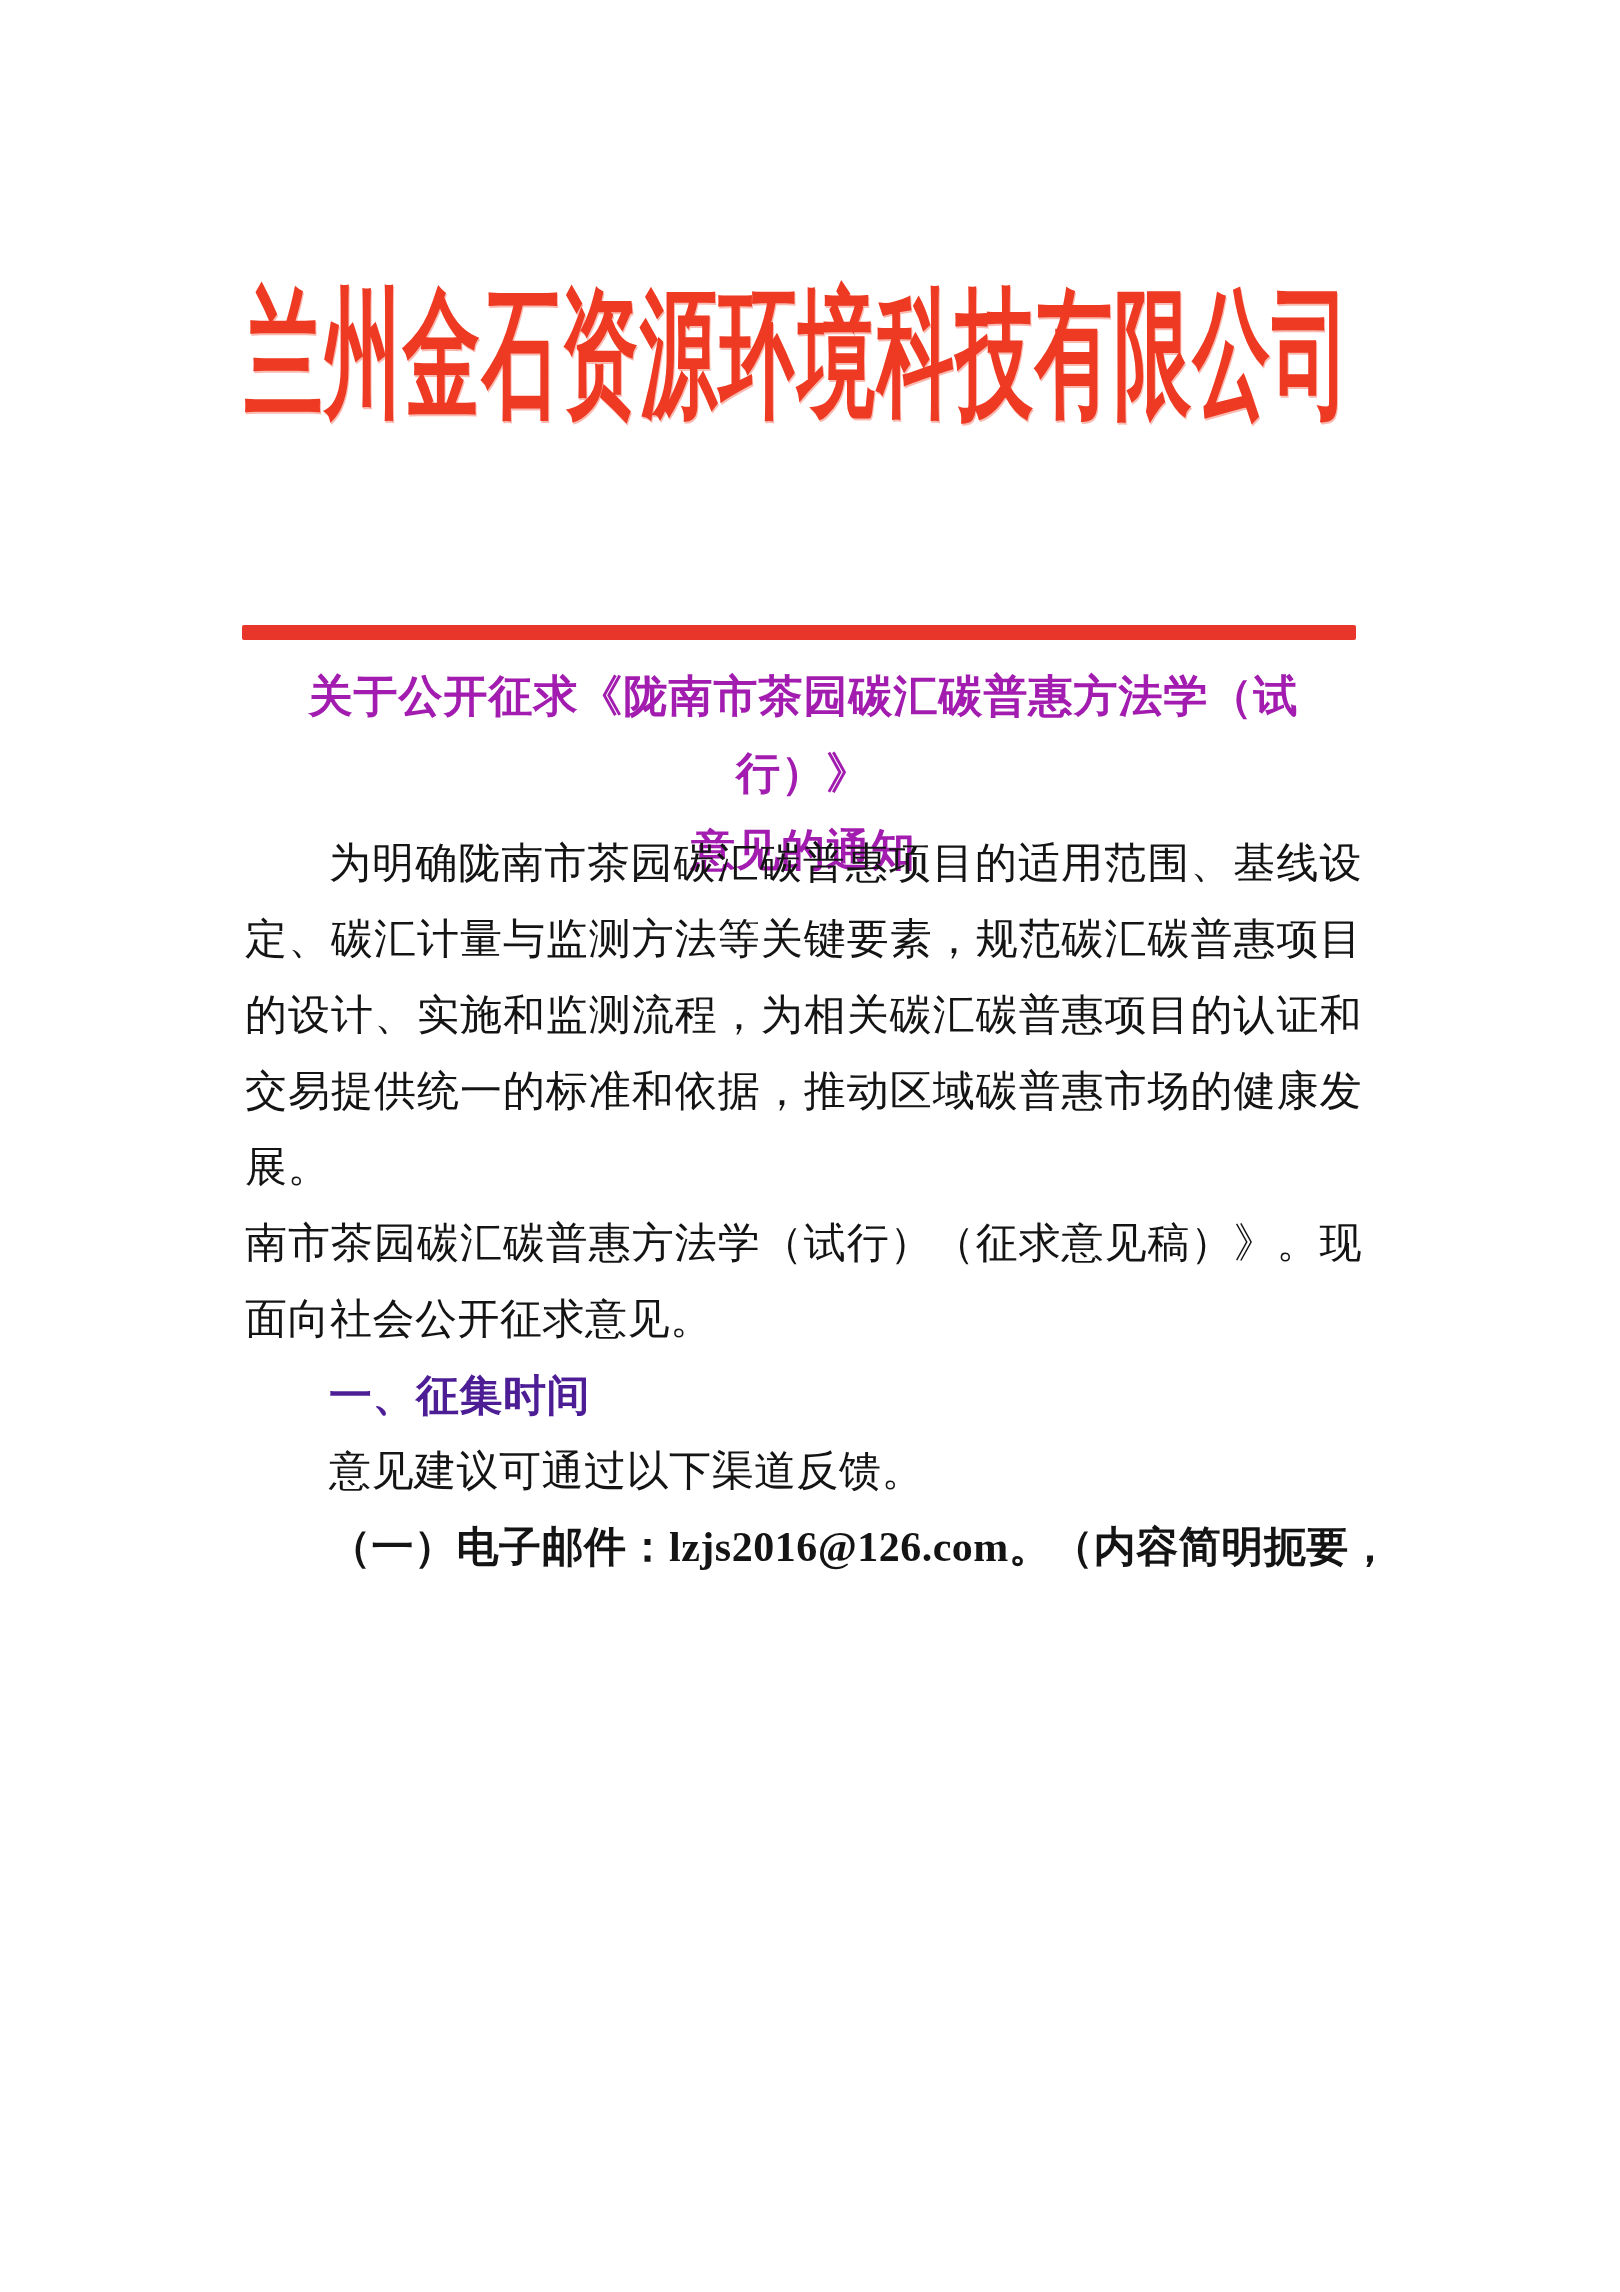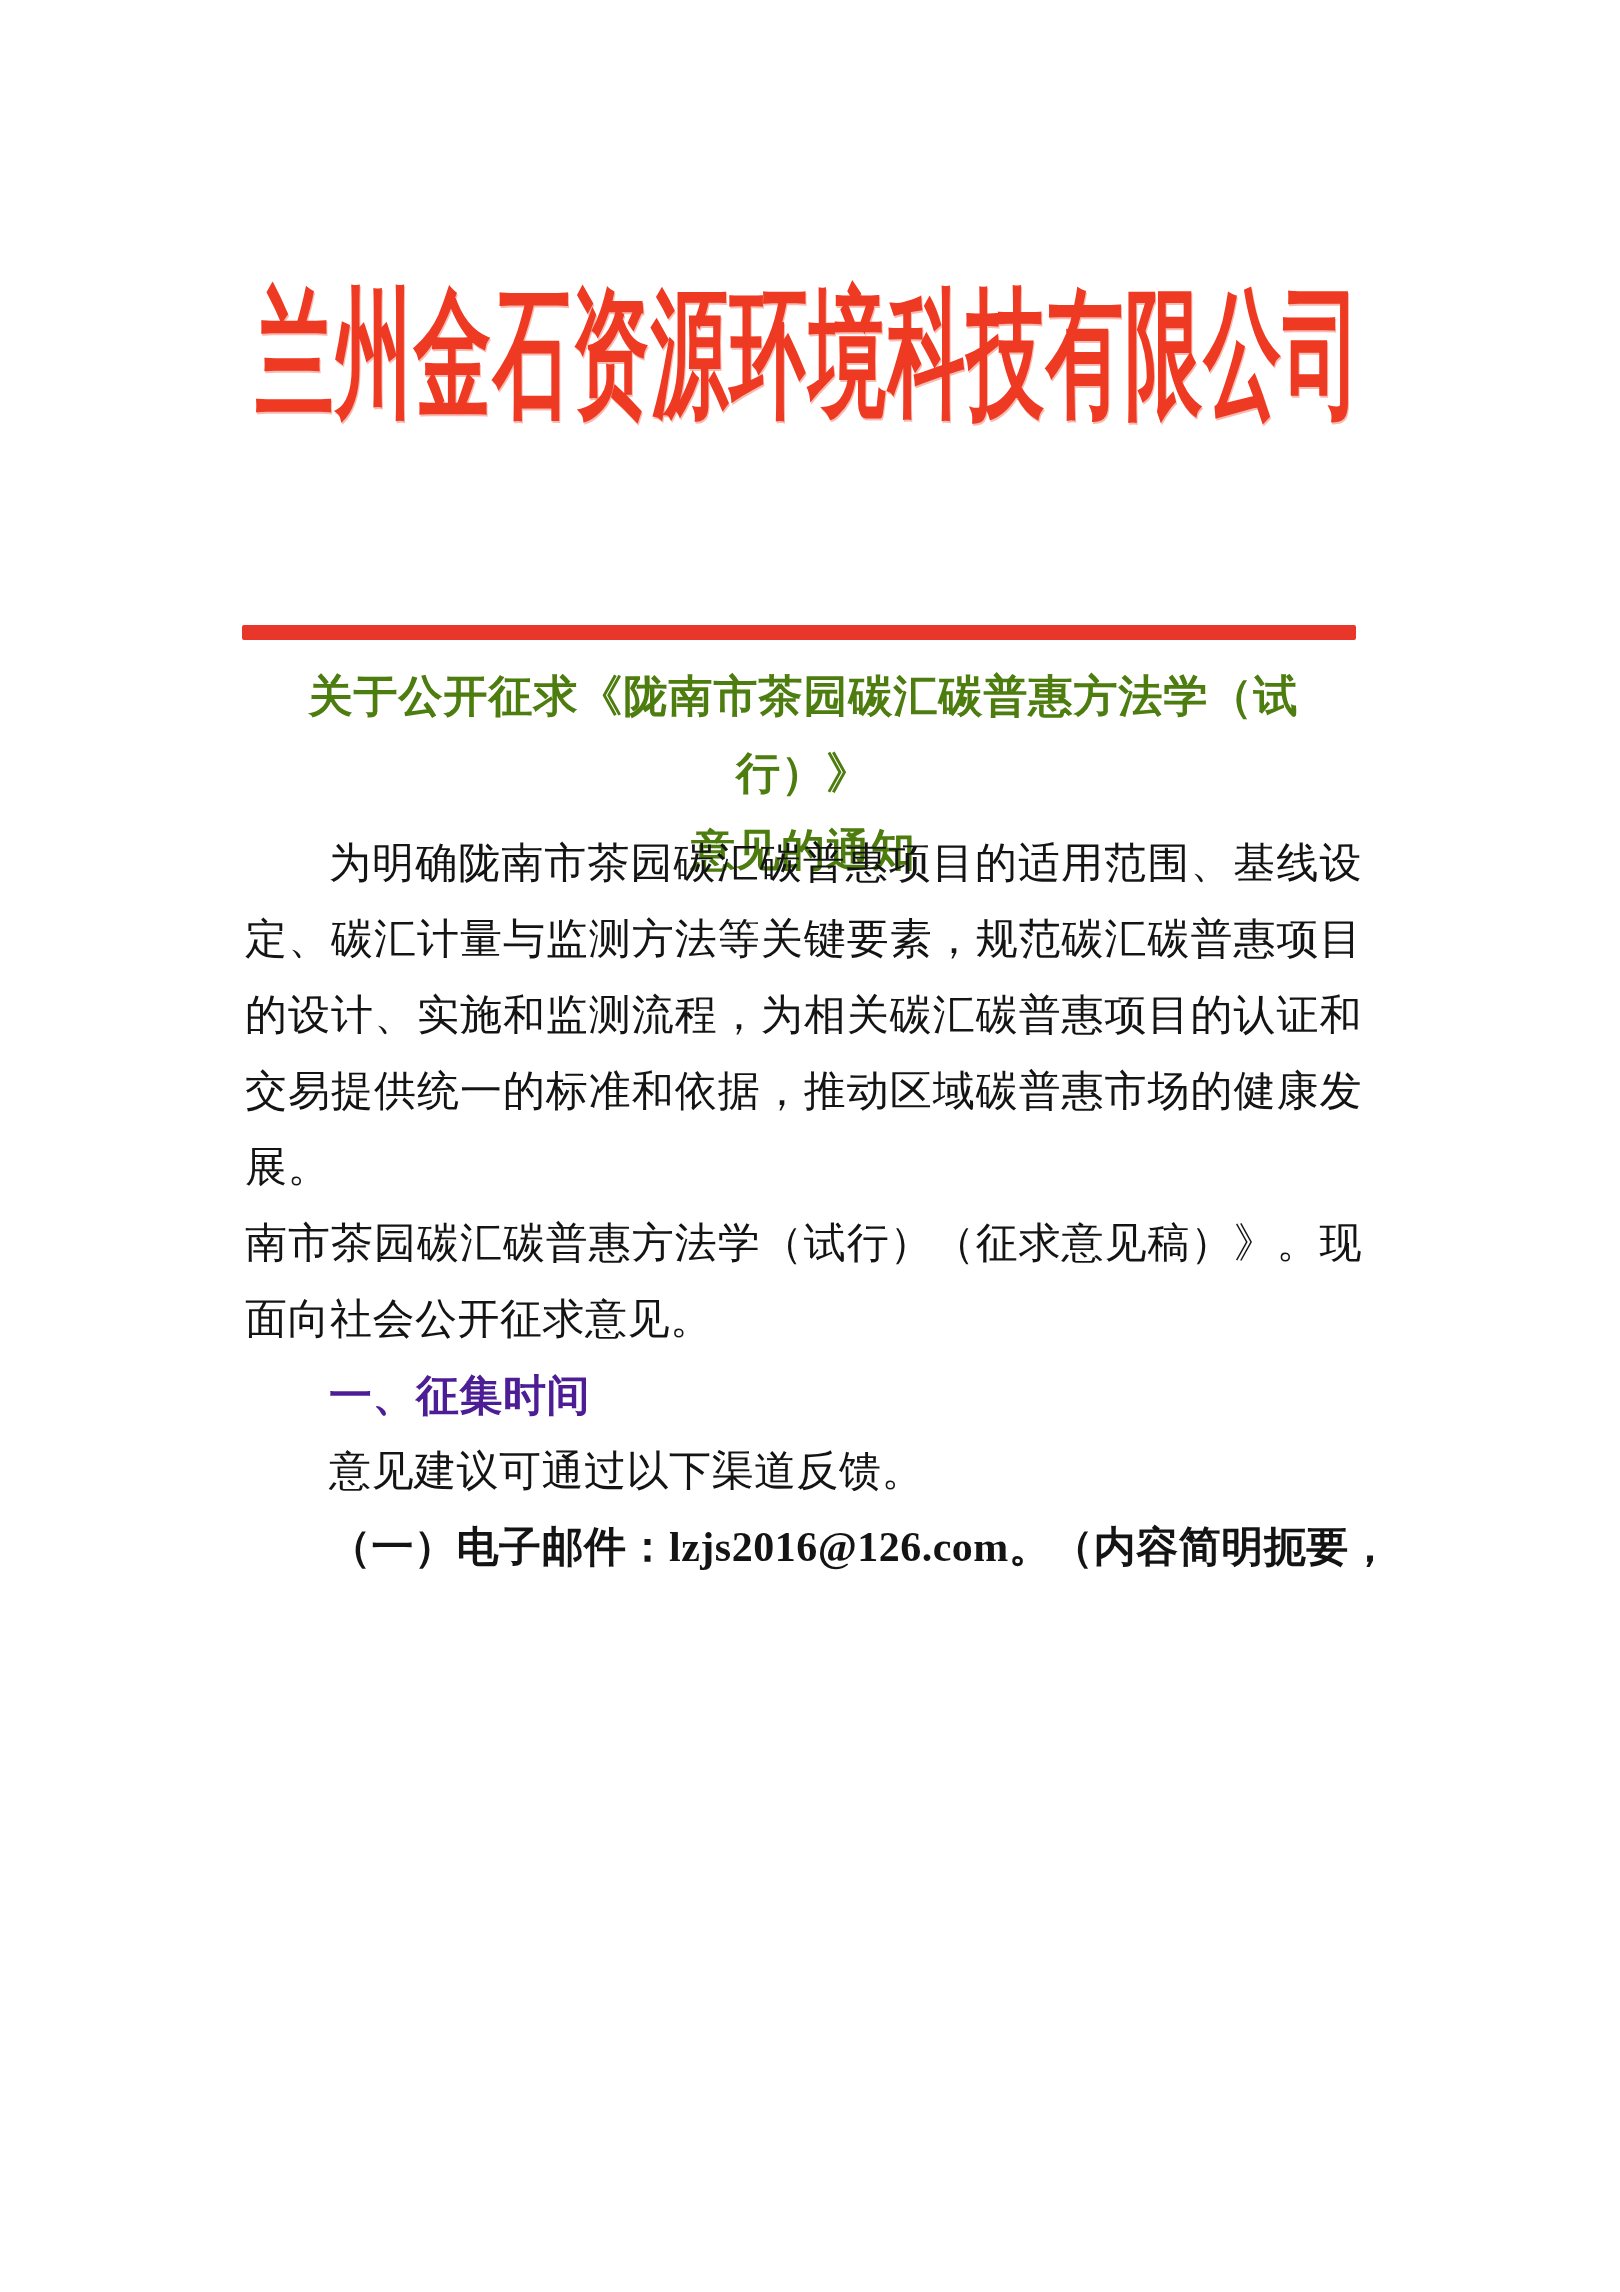--- a/index.html
+++ b/index.html
@@ -8,42 +8,42 @@
     width:1620px;height:2293px;
     margin:0 auto;
     background:#ffffff;
     overflow:hidden;
     font-family:"Liberation Serif","DejaVu Serif",serif;
     color:#151515;
   }
   
   .letterhead{
     position:absolute;top:284px;left:245px;width:1117px;
-    text-align:right;white-space:nowrap;
+    text-align:left;white-space:nowrap;
   }
   .letterhead .stretch{
     display:inline-block;
     font-size:77px;line-height:78px;font-weight:bold;
     color:#ee3a22;
     letter-spacing:2px;
     transform:scaleY(1.82);
     transform-origin:top center;
     text-shadow:1px 1px 0 rgba(238,58,34,.35);
   }
   
   .red-rule{
     position:absolute;top:625px;left:242px;width:1114px;height:14.7px;
     background:#e8372a;border-radius:2px;
   }
   
   .title-block{
     position:absolute;top:658px;left:245px;width:1117px;
     text-align:center;
     font-weight:bold;font-size:44px;line-height:77px;
-    color:#4d7c0f;
+    color:#a21caf;
     letter-spacing:1px;
   }
   
   .body-block{
     position:absolute;top:825px;left:245px;width:1117px;
     font-size:42px;line-height:76px;
     letter-spacing:0.5px;
     color:#141414;
   }
   .line{height:76px;}

